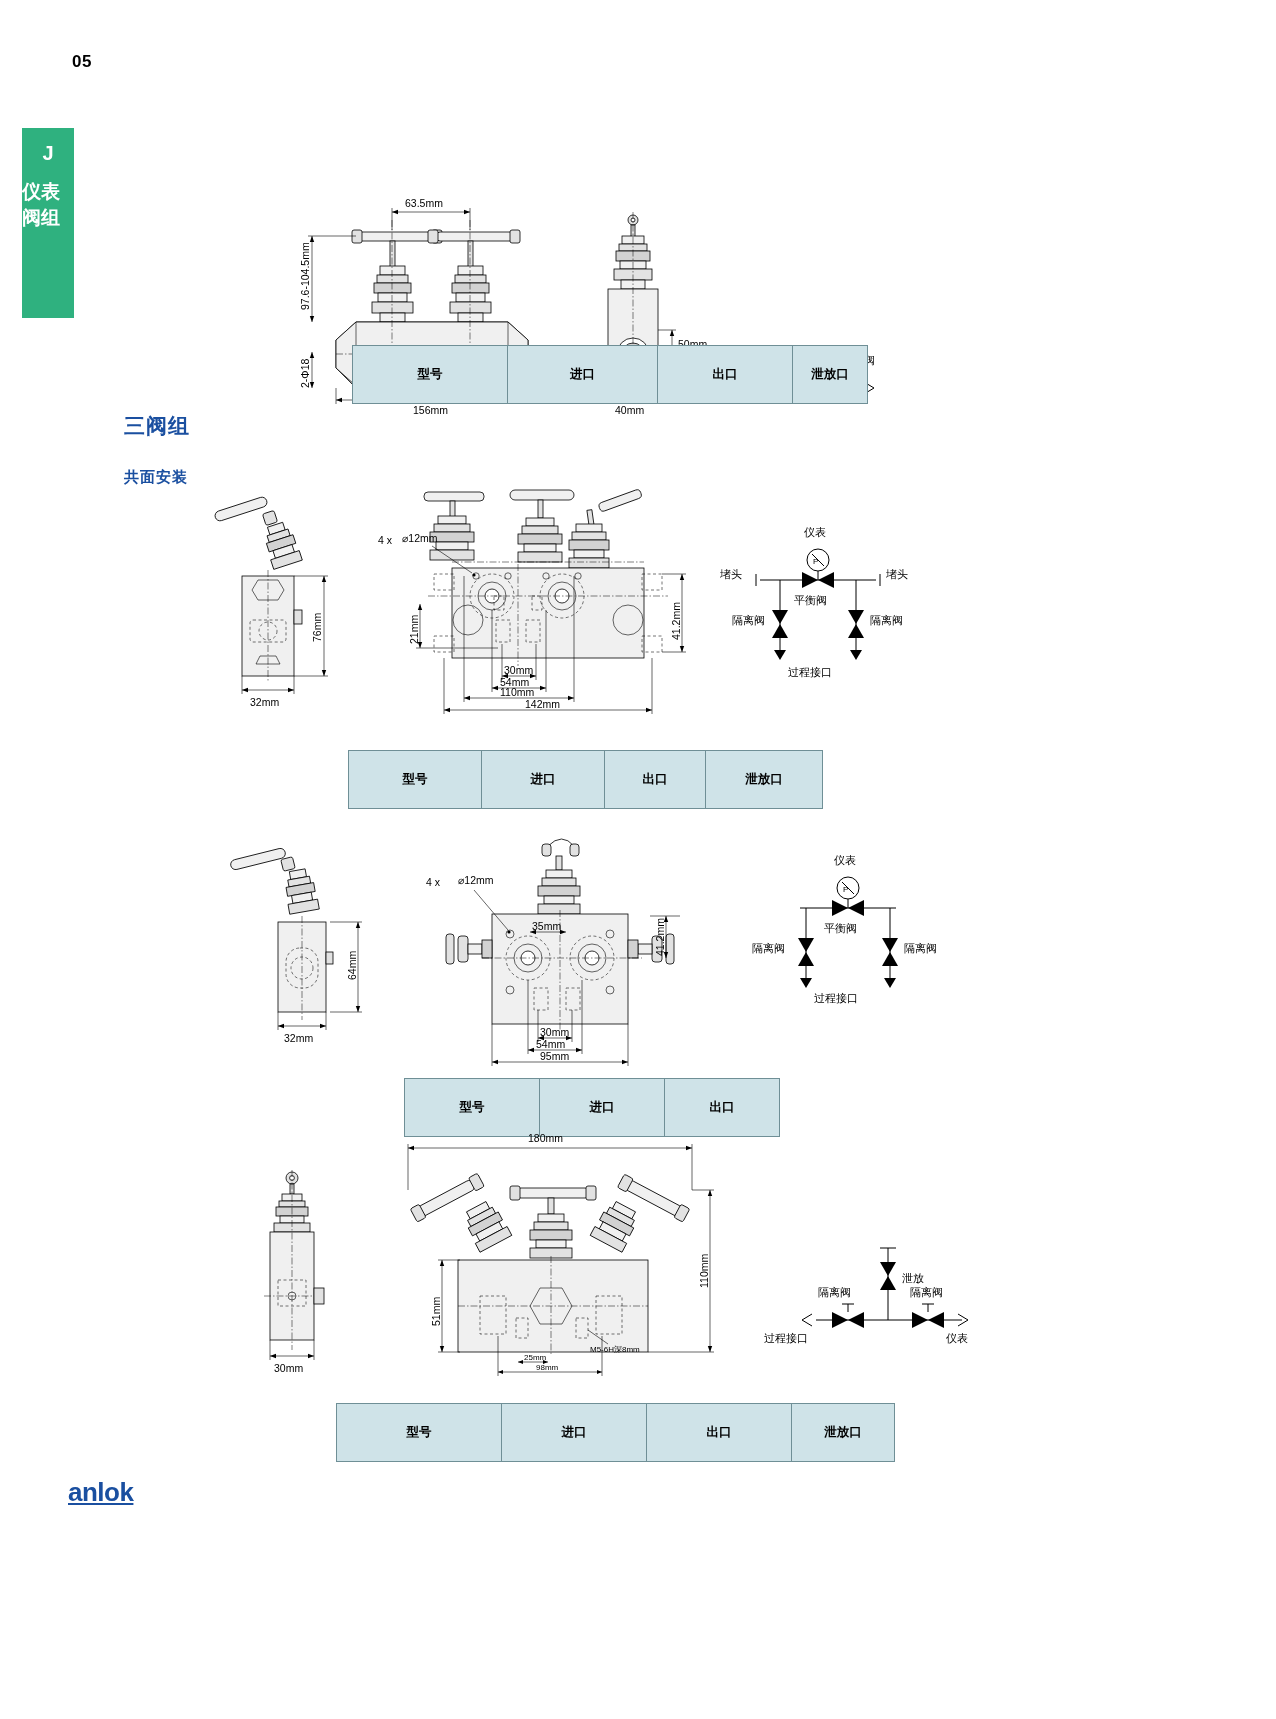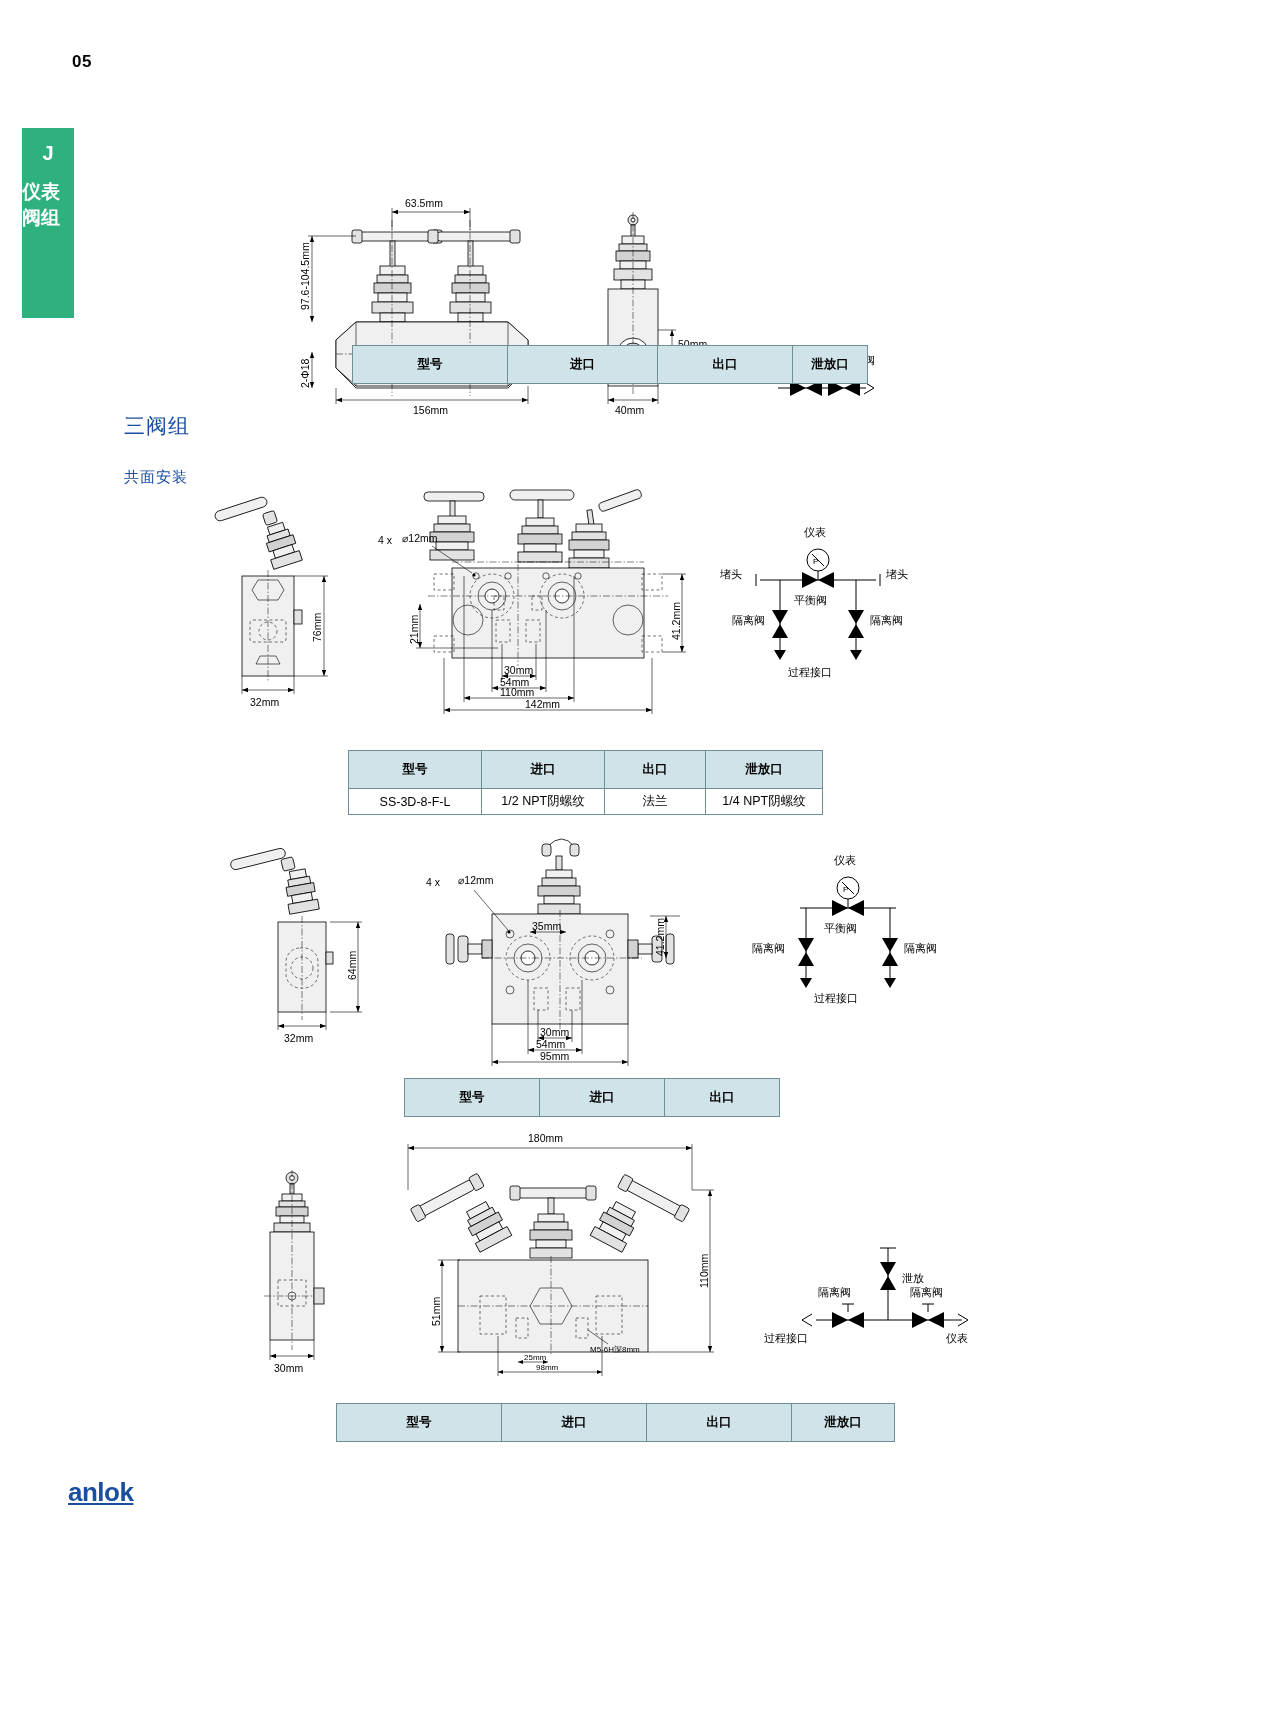--- a/index.html
+++ b/index.html
@@ -12,33 +12,33 @@
     position:absolute;left:72px;top:52px;font-size:17px;font-weight:bold;letter-spacing:0.5px;
   }
   .side-tab{
     position:absolute;left:22px;top:128px;width:52px;height:190px;background:#2fb17f;
     color:#fff;display:flex;flex-direction:column;align-items:center;justify-content:flex-start;
     padding-top:14px;box-sizing:border-box;
   }
   .side-tab .letter{font-size:20px;font-weight:bold;margin-bottom:14px;}
   .side-tab .cn{font-size:19px;font-weight:bold;line-height:1.35;text-align:left;}
   .section-title{
-    position:absolute;color:#1a4fa0;font-weight:normal;
+    position:absolute;color:#1a4fa0;font-weight:bold;
   }
   #sec-title-1{left:124px;top:412px;font-size:21px;letter-spacing:1px;}
   #sec-title-2{left:124px;top:468px;font-size:15px;letter-spacing:1px;}
   .brand{
     position:absolute;left:68px;top:1477px;font-size:26px;font-weight:bold;color:#1a4fa0;
     letter-spacing:-0.5px;
     text-decoration:underline;
   }
   
   .spec-table{position:absolute;border-collapse:collapse;font-size:12.5px;}
   .spec-table th{
-    background:#cfe3e8;border:1px solid #6f8f96;font-weight:bold;padding:10px 6px;text-align:center;
+    background:#cfe3e8;border:1px solid #6f8f96;font-weight:bold;padding:20px 6px;text-align:center;
     font-size:12.5px;
   }
   .spec-table td{
     border:1px solid #6f8f96;padding:4px 6px;text-align:center;background:#fff;font-size:12.5px;
   }
   #table1{left:352px;top:345px;}
   #table2{left:348px;top:750px;}
   #table3{left:404px;top:1078px;}
   #table4{left:336px;top:1403px;}
   
@@ -385,26 +385,20 @@
 </div>
 
 <table class="spec-table" id="table2">
   <tbody>
       <tr>
     <th style="width:120px">型号</th>
     <th style="width:110px">进口</th>
     <th style="width:88px">出口</th>
     <th style="width:104px">泄放口</th>
   </tr>
-  <tr>
-    <td>SS-3D-8-F-L</td>
-    <td>1/2 NPT阴螺纹</td>
-    <td>法兰</td>
-    <td>1/4 NPT阴螺纹</td>
-  </tr>
 </tbody>
   </table>
 
 <div class="draw" id="draw3" style="left:230px;top:830px;width:720px;height:240px;">
 <svg width="720" height="240" viewBox="0 0 720 240">
 
   <g>
     <rect x="0" y="24" width="56" height="10" rx="5" class="metal" transform="rotate(-14 28 29)"></rect>
     <rect x="52" y="28" width="12" height="12" rx="2" class="metal2" transform="rotate(-14 58 34)"></rect>
     <g transform="rotate(-10 70 56)">

